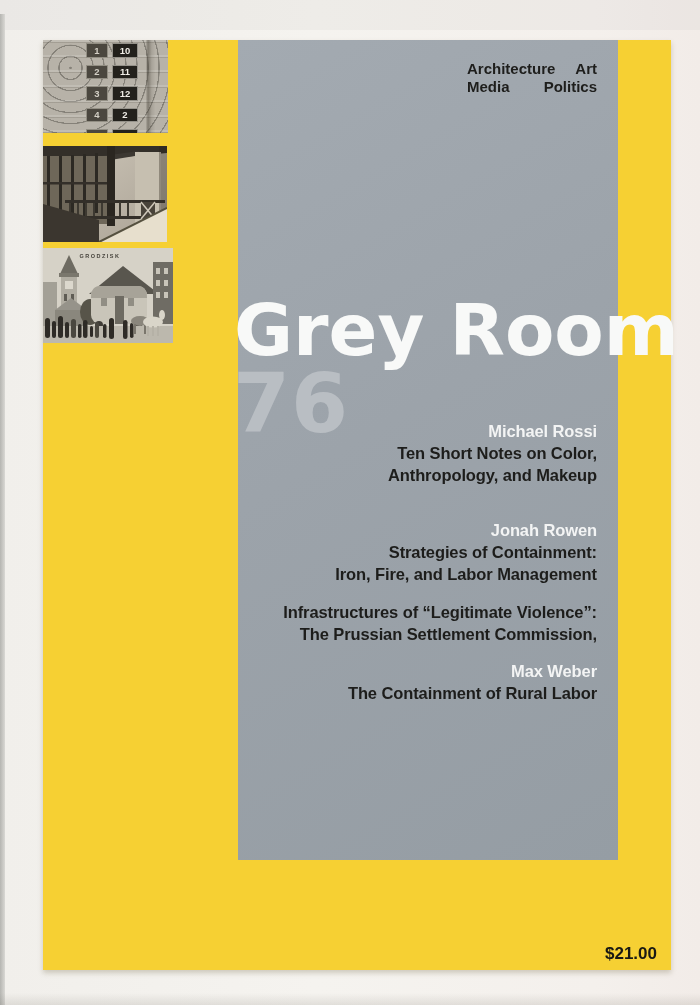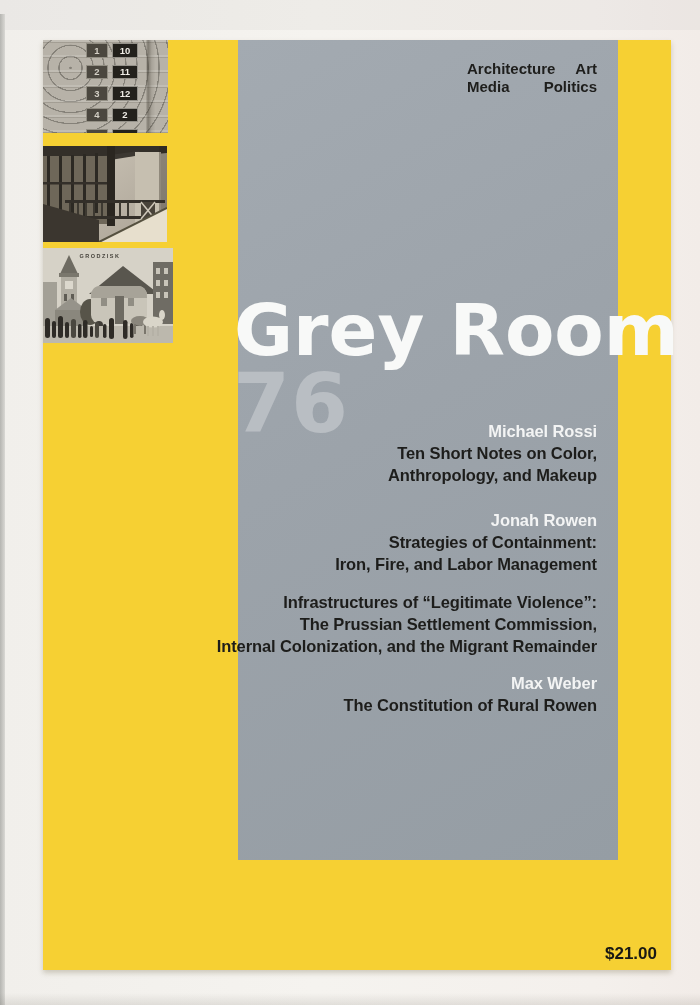--- a/index.html
+++ b/index.html
@@ -72,21 +72,21 @@
     font-size:82px;font-weight:bold;line-height:82px;letter-spacing:1px;
     color:#b9bec3;
   }
   .articles{
     position:absolute;top:380px;right:21px;
     text-align:right;font-weight:bold;font-size:16.5px;line-height:22px;
     color:#1d1d1b;letter-spacing:-0.1px;
   }
   .article div{white-space:nowrap;}
   .article .author{color:#f3f4f4;}
-  .article:nth-child(1){margin-bottom:23px;}
+  .article:nth-child(1){margin-bottom:33px;}
   .article:nth-child(2){margin-bottom:16px;}
   .article:nth-child(3){margin-bottom:15px;}
 
   .price{
     position:absolute;right:14px;top:904px;
     font-size:17px;font-weight:bold;color:#191914;
   }
 </style>
 </head>
 <body>
@@ -248,25 +248,24 @@
           <div>Anthropology, and Makeup</div>
         </div>
         <div class="article">
           <div class="author">Jonah Rowen</div>
           <div>Strategies of Containment:</div>
           <div>Iron, Fire, and Labor Management</div>
         </div>
         <div class="article">
           <div>Infrastructures of “Legitimate Violence”:</div>
           <div>The Prussian Settlement Commission,</div>
-          <div>Internal Colonization, and the Migrant Remainder</div>
         </div>
         <div class="article">
           <div class="author">Max Weber</div>
-          <div>The Constitution of Rural Rowen</div>
+          <div>The Containment of Rural Labor</div>
         </div>
       </div>
     </div>
 
     <div class="price">$21.00</div>
   </div>
 
   <div class="scan-bottom-shadow"></div>
 </div>
 

